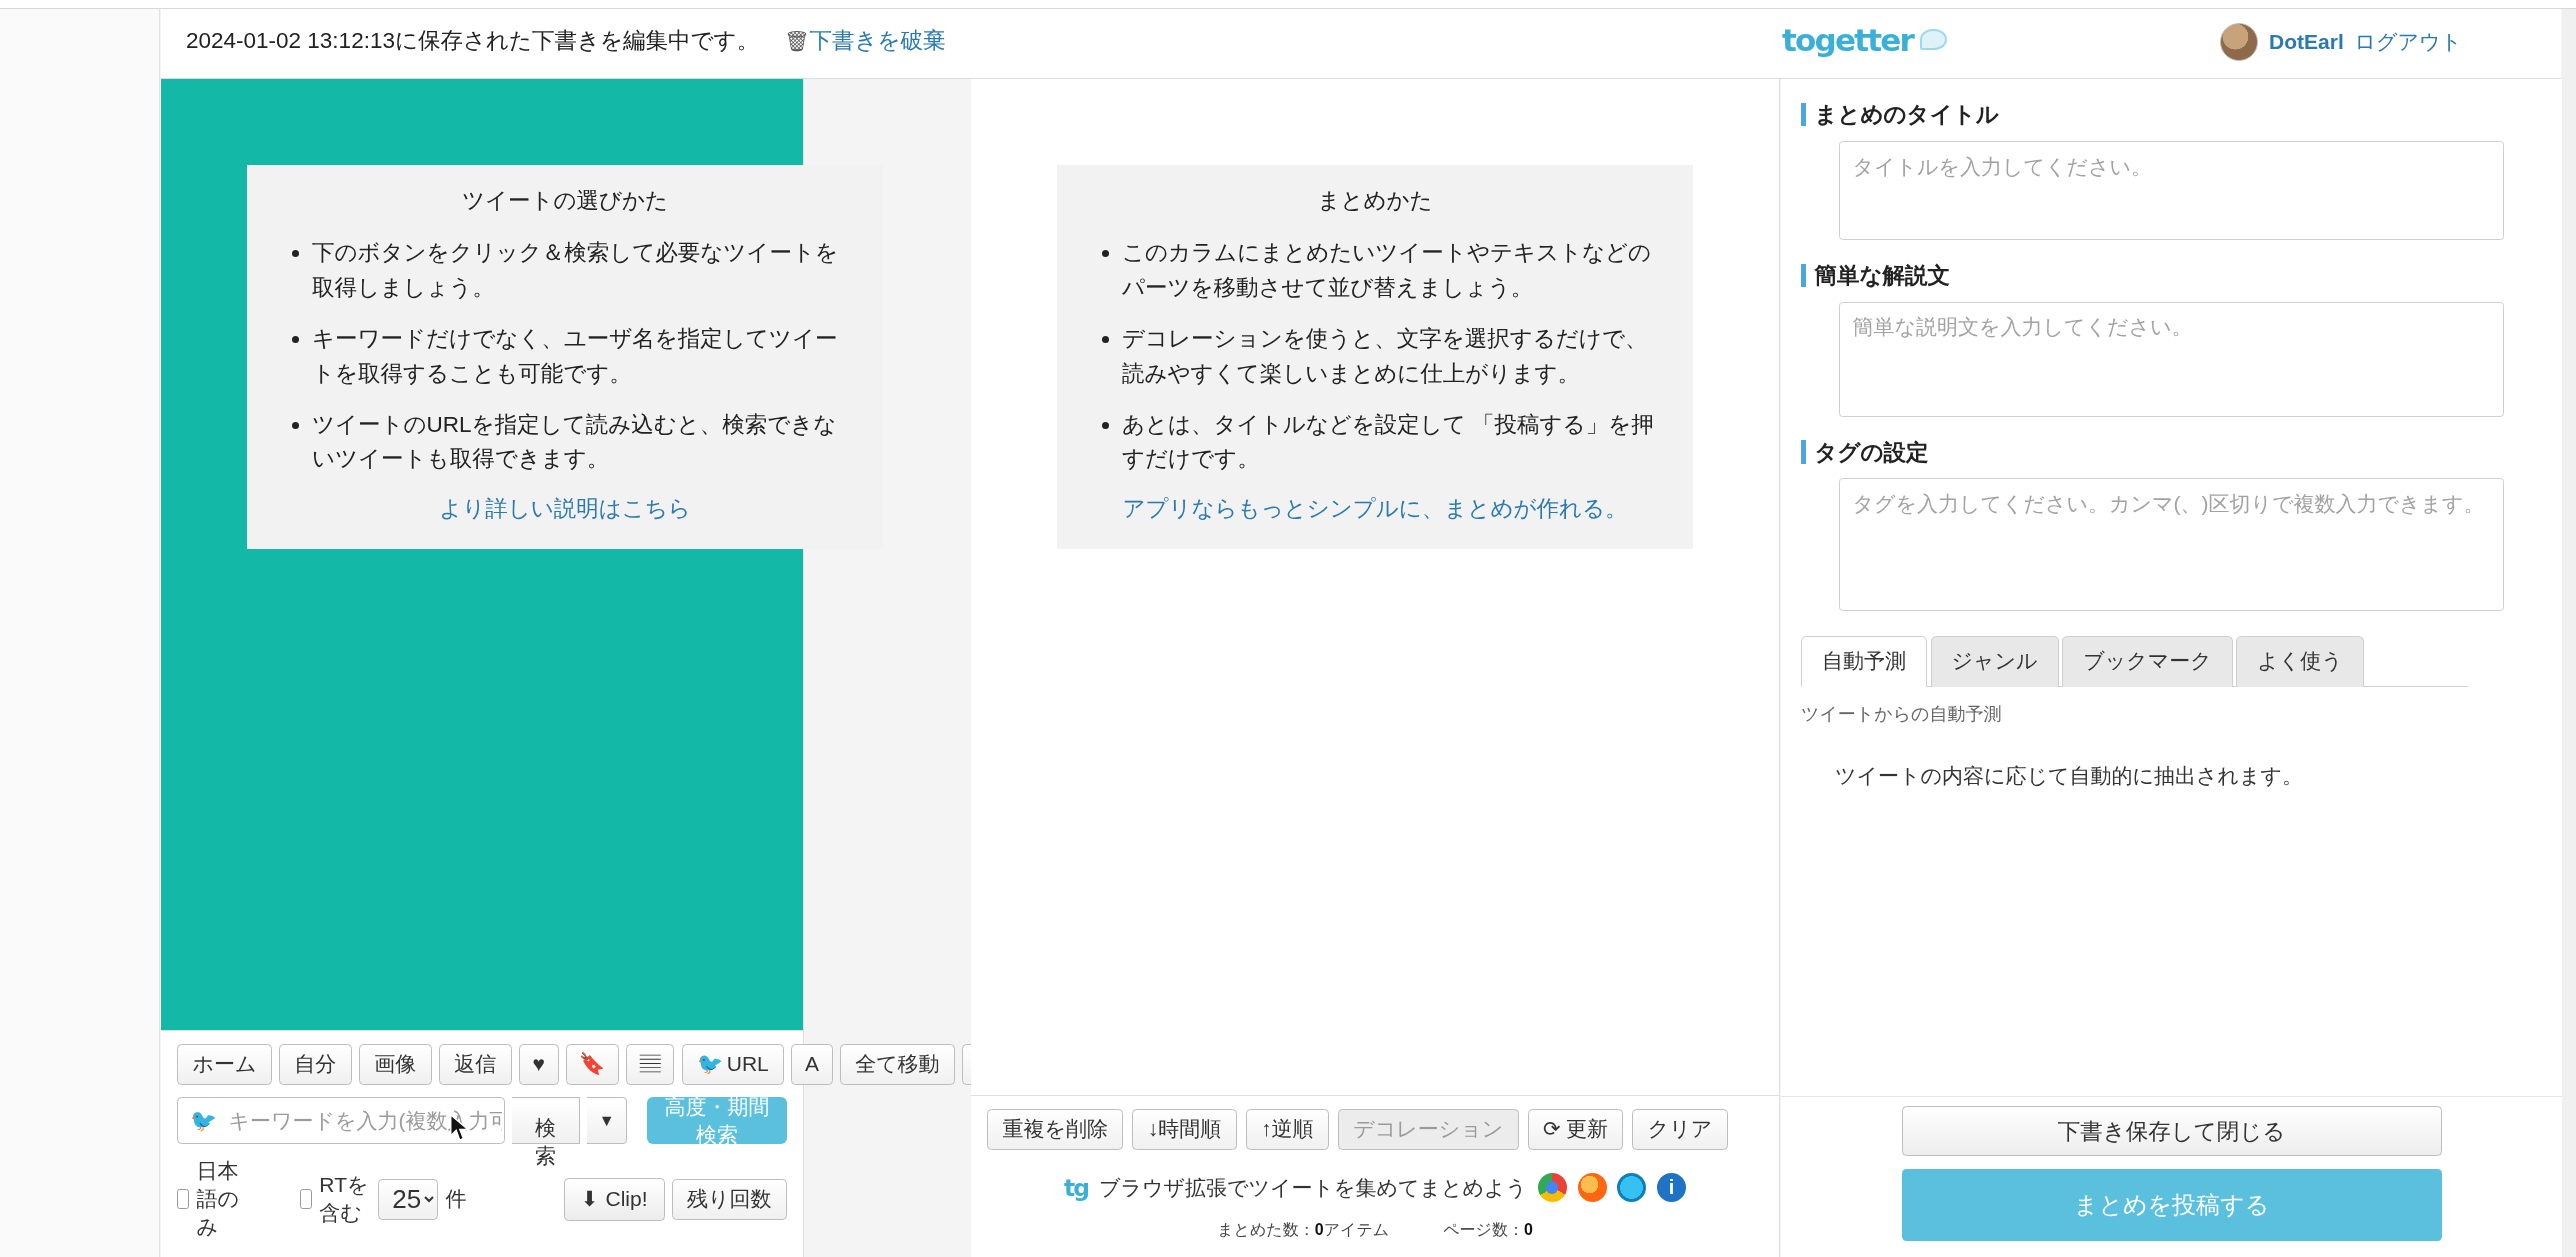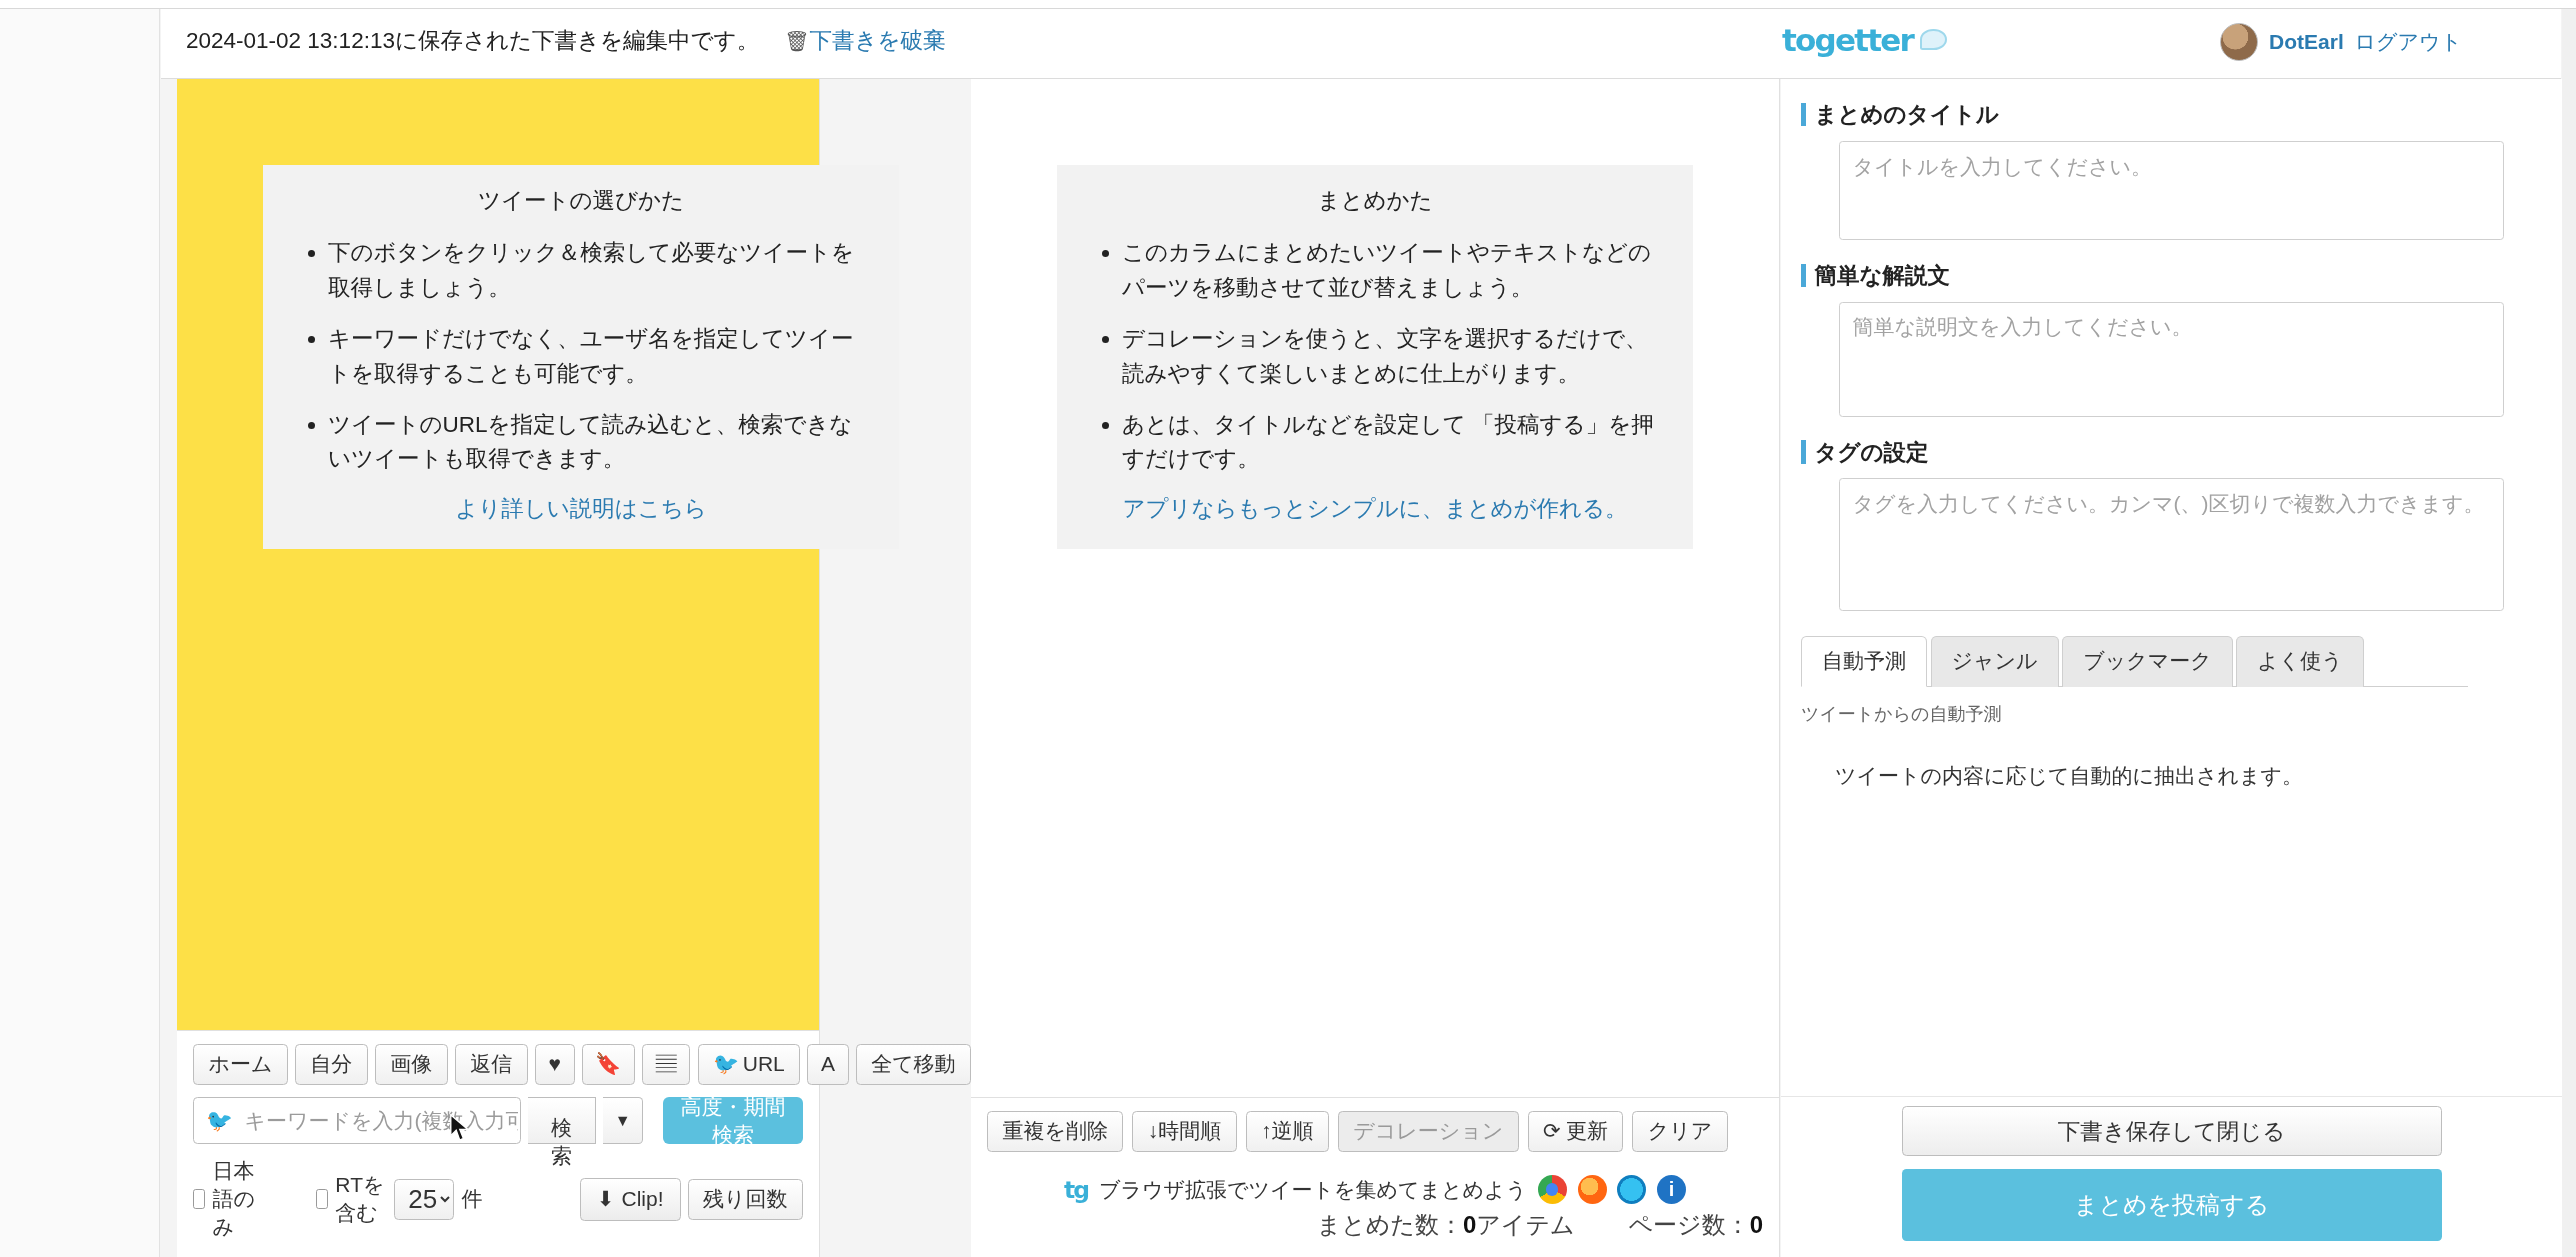--- a/index.html
+++ b/index.html
@@ -74,23 +74,23 @@
   .avatar {
     width: 38px; height: 38px; border-radius: 50%;
     background: radial-gradient(circle at 40% 35%, #c8a27a 0 40%, #8e6a4a 41% 100%);
     border: 0.9px solid #bbb;
   }
   .user-name { color: #2a7ab0; font-weight: bold; cursor: pointer; }
   .logout { color: #2a7ab0; cursor: pointer; text-align: right; }
 
   
   .col-left {
-    position: absolute; left: 177px; top: 79px;
+    position: absolute; left: 161px; top: 79px;
     width: 643px; height: 1178px;
-    background: #fde047;
+    background: #14b8a6;
     border-right: 0.9px solid #e0e0e0;
   }
   .col-mid {
     position: absolute; left: 971px; top: 79px;
     width: 809px; height: 1178px;
     background: #ffffff;
     border-right: 0.9px solid #e0e0e0;
   }
   .col-right {
     position: absolute; left: 1781px; top: 79px;
@@ -206,22 +206,22 @@
   }
   .browser-dot {
     width: 29px; height: 29px; border-radius: 50%; display: inline-block;
   }
   .chrome { background: conic-gradient(#ea4335 0 33%, #fbbc05 33% 66%, #34a853 66% 100%); position: relative; }
   .chrome::after { content:""; position:absolute; left:8px; top:8px; width:12.6px; height:12.6px; border-radius:50%; background:#4285f4; }
   .firefox { background: radial-gradient(circle at 40% 40%, #ffbd4f 0 35%, #ff6611 36% 75%, #e54c00 76% 100%); }
   .edge { background: radial-gradient(circle at 50% 50%, #35c1f1 0 55%, #0f7ebf 56% 100%); }
   .info-dot { background: #1f73c4; color: #fff; font-size: 20px; text-align: center; line-height: 29px; font-weight: bold; }
   .counts {
-    margin-top: 5px; display: flex; gap: 54px; justify-content: flex-end;
-    font-size: 24px; color: #444;
+    margin-top: 18px; display: flex; gap: 54px; justify-content: center;
+    font-size: 16px; color: #444;
   }
   .counts b { color: #111; }
 
   
   .field-label {
     display: flex; align-items: center; gap: 9px;
     font-size: 22.5px; font-weight: bold; color: #222;
     margin: 20px 0 10.8px 20px;
   }
   .field-label::before {

